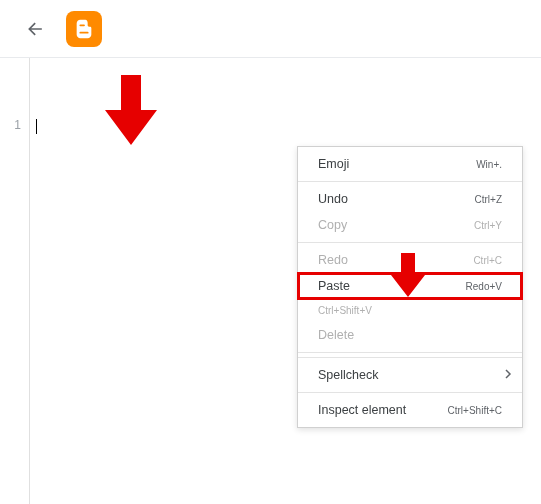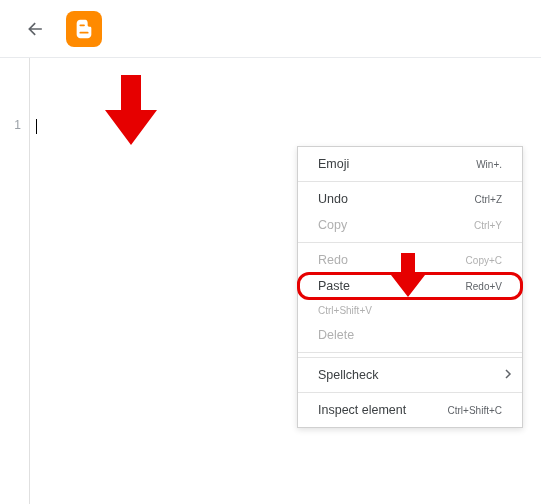--- a/index.html
+++ b/index.html
@@ -100,21 +100,20 @@
       font-size: 10px;
     }
     .menu-sep {
       height: 1px;
       background: #e3e3e3;
       margin: 4px 0;
     }
     .highlighted {
       outline: 3px solid #e60000;
       outline-offset: -2px;
-      border-radius: 11px;
     }
     .chevron {
       position: absolute;
       right: 10px;
       top: 50%;
       transform: translateY(-50%);
     }
   </style>
 </head>
 <body>
@@ -157,21 +156,21 @@
     <span class="mi-label">Undo</span>
     <span class="mi-shortcut">Ctrl+Z</span>
   </div>
   <div class="menu-item disabled">
     <span class="mi-label">Copy</span>
     <span class="mi-shortcut">Ctrl+Y</span>
   </div>
   <div class="menu-sep"></div>
   <div class="menu-item disabled">
     <span class="mi-label">Redo</span>
-    <span class="mi-shortcut">Copy+C</span>
+    <span class="mi-shortcut">Ctrl+C</span>
   </div>
   <div class="menu-item highlighted">
     <span class="mi-label">Paste</span>
     <span class="mi-shortcut">Redo+V</span>
   </div>
   <div class="menu-item disabled">
     <span class="mi-shortcut">Ctrl+Shift+V</span>
   </div>
   <div class="menu-item disabled">
     <span class="mi-label">Delete</span>

